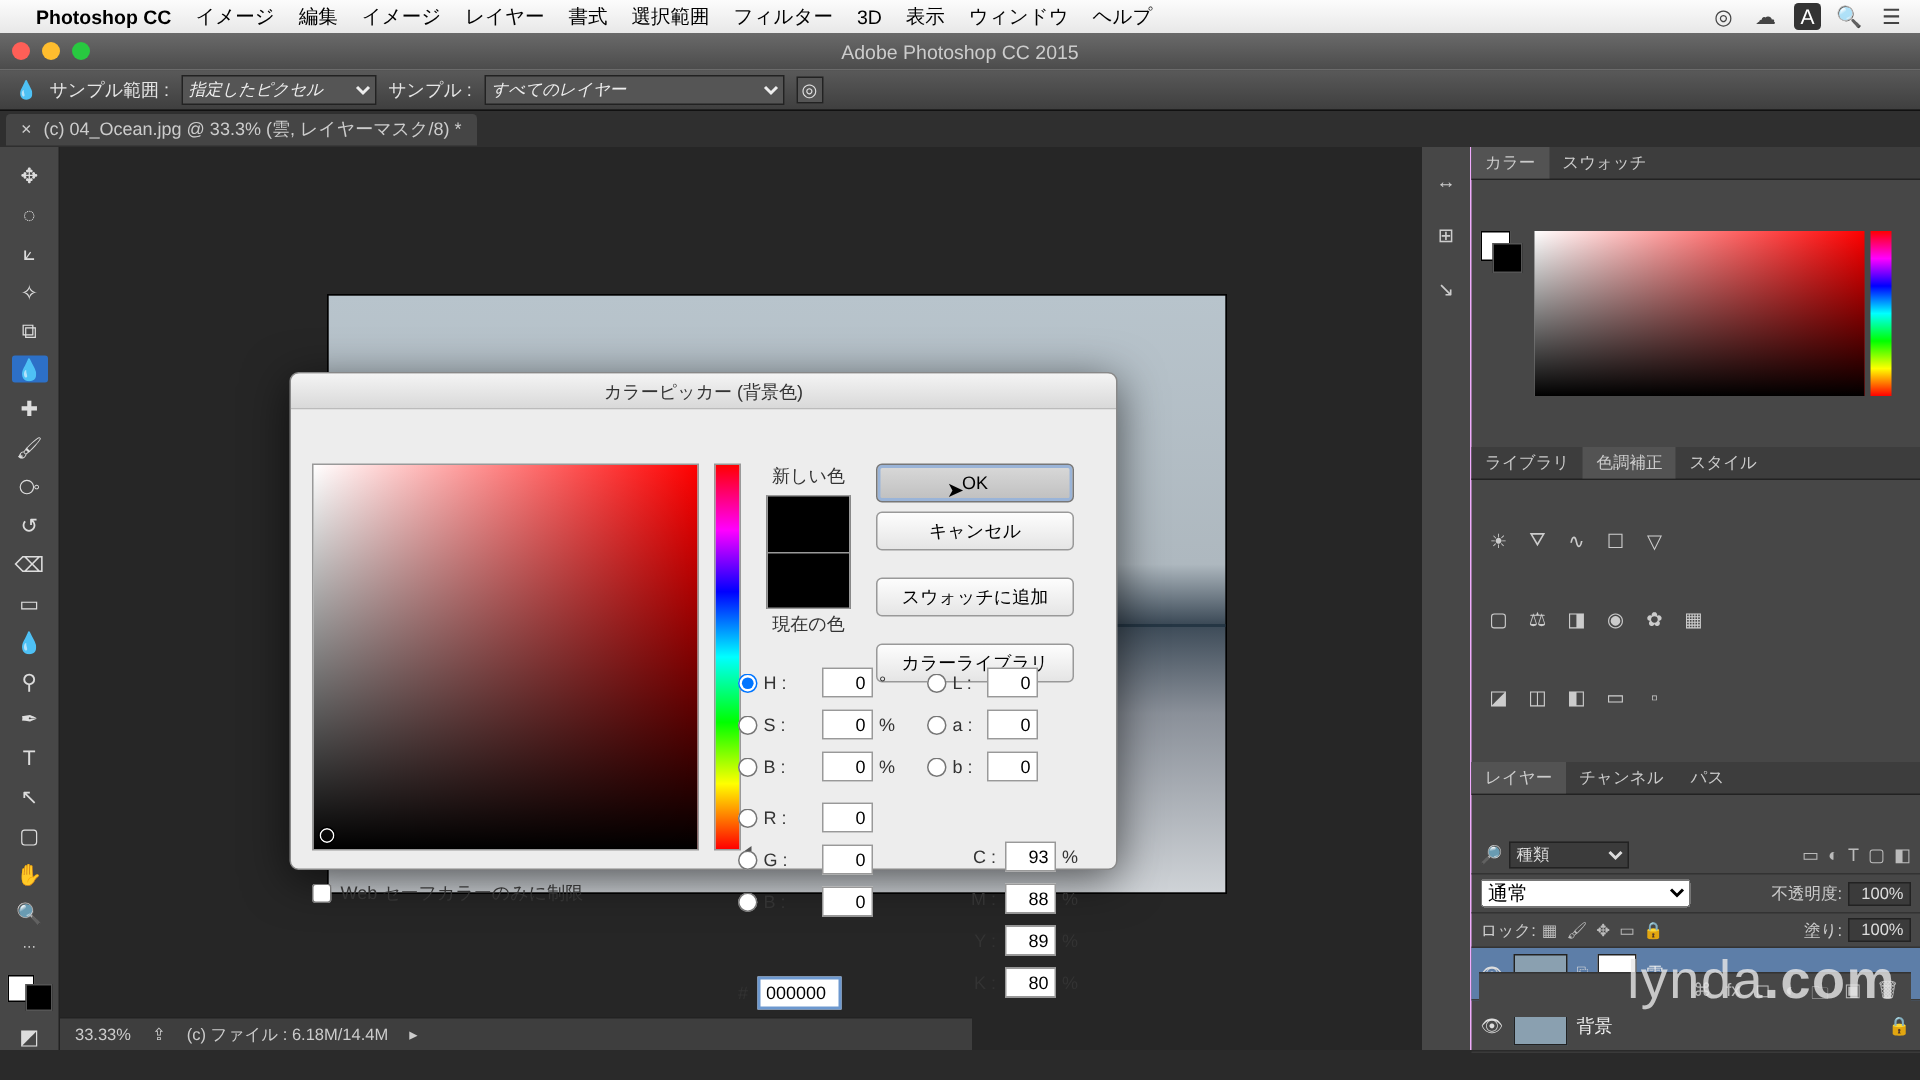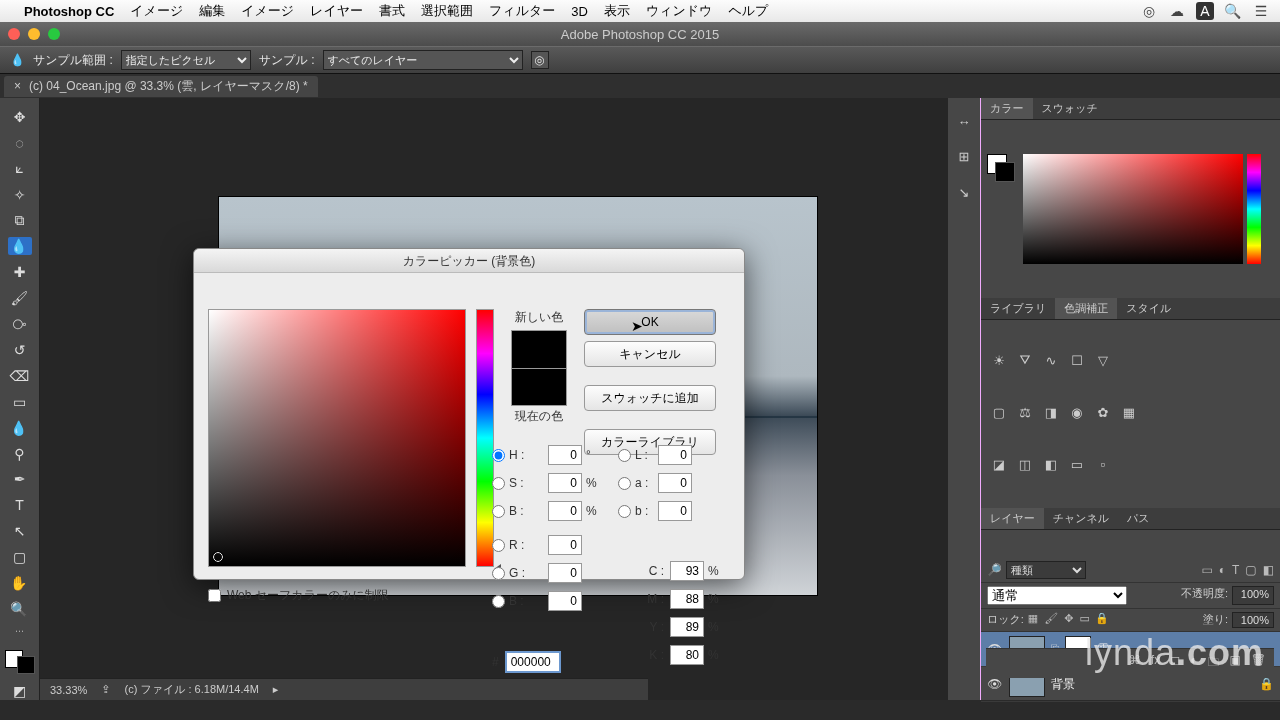--- a/index.html
+++ b/index.html
@@ -15,21 +15,21 @@
 
   
   .winchrome { height:24px; background: linear-gradient(#6a6a6a,#4c4c4c); display:flex; align-items:center; padding:0 8px; position:relative;}
   .traffic { display:flex; gap:8px;}
   .tl { width:12px;height:12px;border-radius:50%;}
   .tl.r{background:#ff5f57;} .tl.y{background:#ffbd2e;} .tl.g{background:#28c940;}
   .wintitle { position:absolute; left:0; right:0; text-align:center; color:#ccc; font-size:13px;}
 
   
   .optbar { height:28px; background:linear-gradient(#595959,#3f3f3f); border-top:1px solid #6b6b6b; border-bottom:1px solid #111; display:flex; align-items:center; padding:0 10px; color:#e5e5e5; font-size:12px; gap:8px;}
-  .optbar select { background:#555; color:#eee; border:1px solid #222; height:20px; font-size:11px; }
+  .optbar select { background:#555; color:#eee; border:1px solid #222; height:20px; font-size:11px;font-style:italic; }
   .opt-icon { width:18px;height:18px;border:1px solid #222; background:#555; display:inline-flex;align-items:center;justify-content:center;}
 
   
   .tabrow { height:24px; background:#2f2f2f; display:flex; align-items:center; padding:0 4px; color:#ccc; font-size:12px;}
   .doctab { background:#454545; padding:2px 10px; border-radius:3px 3px 0 0; display:flex; gap:8px; align-items:center;}
   .close {cursor:pointer;}
 
   
   .workarea { position:relative; height:602px; display:flex; }
   .tools { width:40px; background:#474747; border-right:1px solid #222; display:flex; flex-direction:column; align-items:center; padding-top:10px; gap:8px;}
@@ -60,21 +60,21 @@
   .fg-bg-mini .b{width:20px;height:20px;background:#000;border:1px solid #555;position:absolute;left:8px;top:8px;}
   .adjrow{display:flex;gap:6px;padding:4px 8px;color:#e0e0e0;}
   .adjicon{width:20px;height:16px;display:inline-flex;align-items:center;justify-content:center;color:#ccc;font-size:13px;cursor:pointer;}
   .adjhead{padding:4px 8px;color:#e0e0e0;font-size:11px;}
 
   
   .layers-body{padding:0;}
   .layer-opts{display:flex;align-items:center;gap:4px;padding:3px 6px;border-bottom:1px solid #333;}
   .layer-opts select{background:#3b3b3b;color:#ddd;border:1px solid #222;font-size:11px;height:18px;}
   .layer-opts .icogrp{margin-left:auto;display:flex;gap:6px;color:#bbb;font-size:12px;}
-  .loptrow{display:flex;gap:4px;padding:3px 6px;border-bottom:1px solid #333;color:#ccc;font-size:11px;}
+  .loptrow{display:flex;align-items:center;gap:4px;padding:3px 6px;border-bottom:1px solid #333;color:#ccc;font-size:11px;}
   .pct{background:#3b3b3b;color:#ddd;border:1px solid #222;width:42px;font-size:11px;text-align:right;padding:1px 4px;}
   .lockicons{display:flex;gap:6px;color:#bbb;font-size:11px;}
   .layer-list{}
   .layer{display:flex;align-items:center;gap:6px;padding:4px 6px;border-bottom:1px solid #3a3a3a;}
   .layer.sel{background:#5d7ea8;}
   .eye{width:16px;color:#ddd;cursor:pointer;}
   .thumb{width:36px;height:26px;background:#8aa0b0;border:1px solid #222;}
   .mask{width:26px;height:26px;background:#fff;border:1px solid #222;}
   .lname{color:#eee;font-size:12px;}
   .lockico{margin-left:auto;color:#ccc;font-size:12px;}

